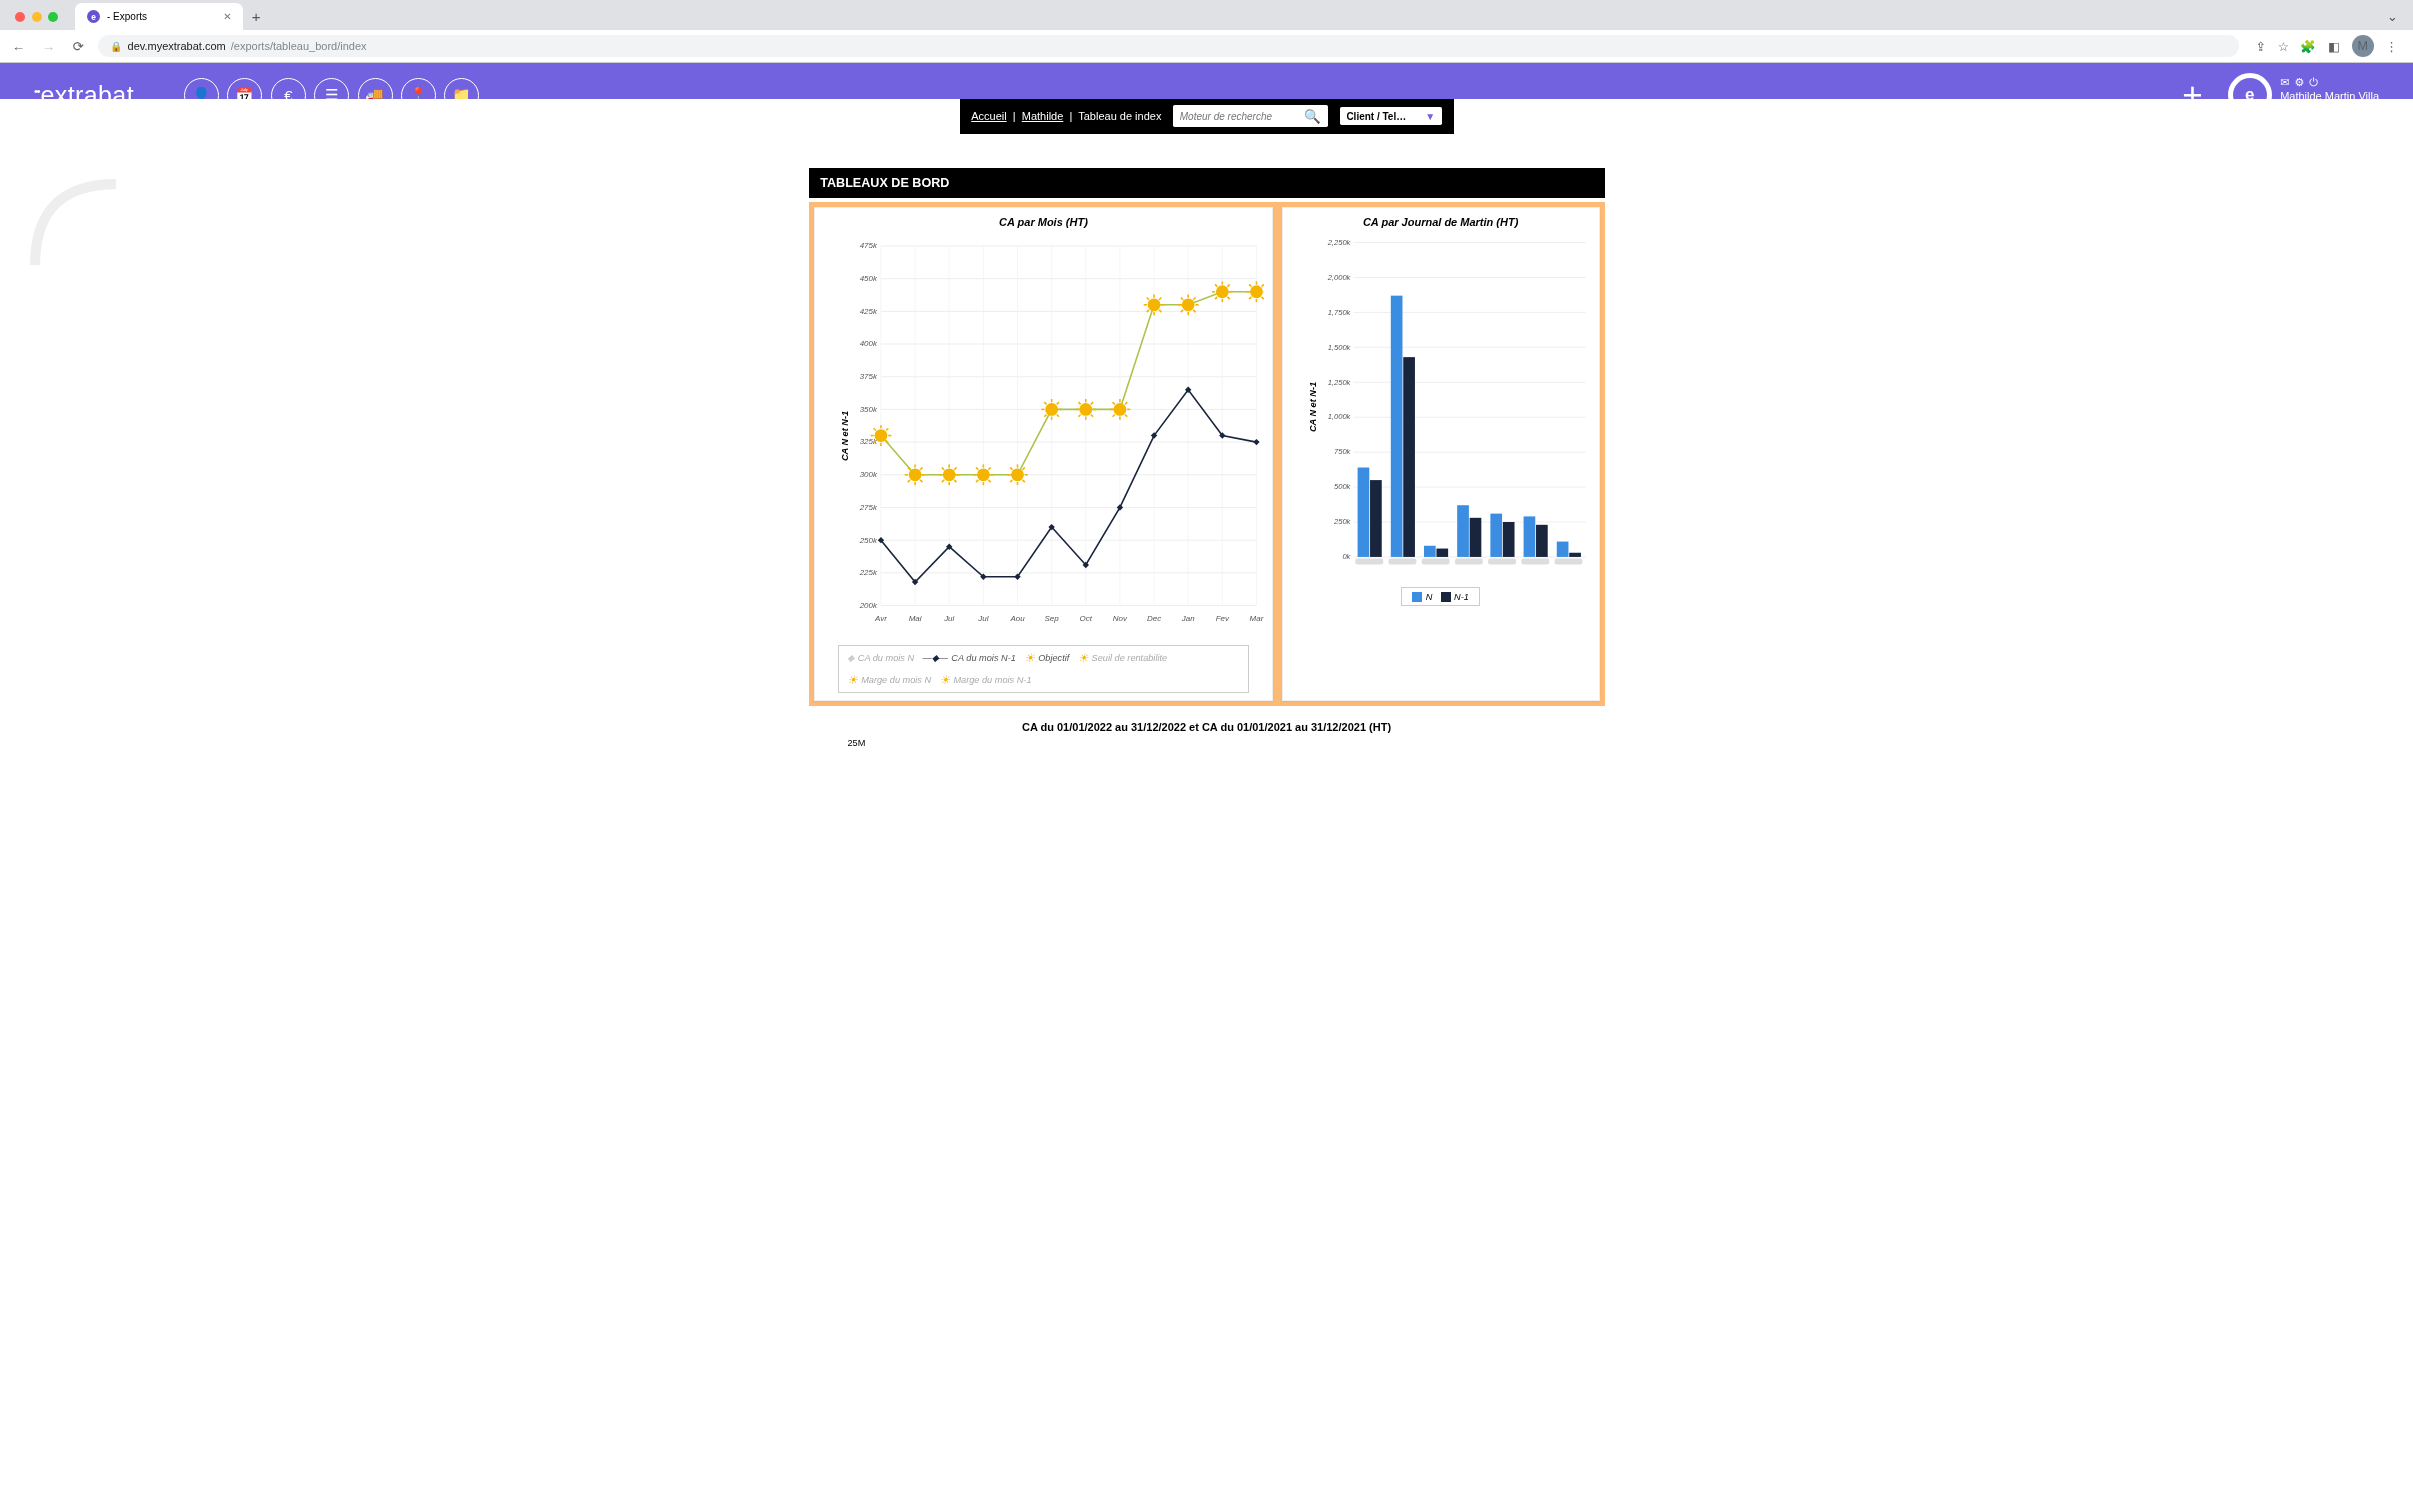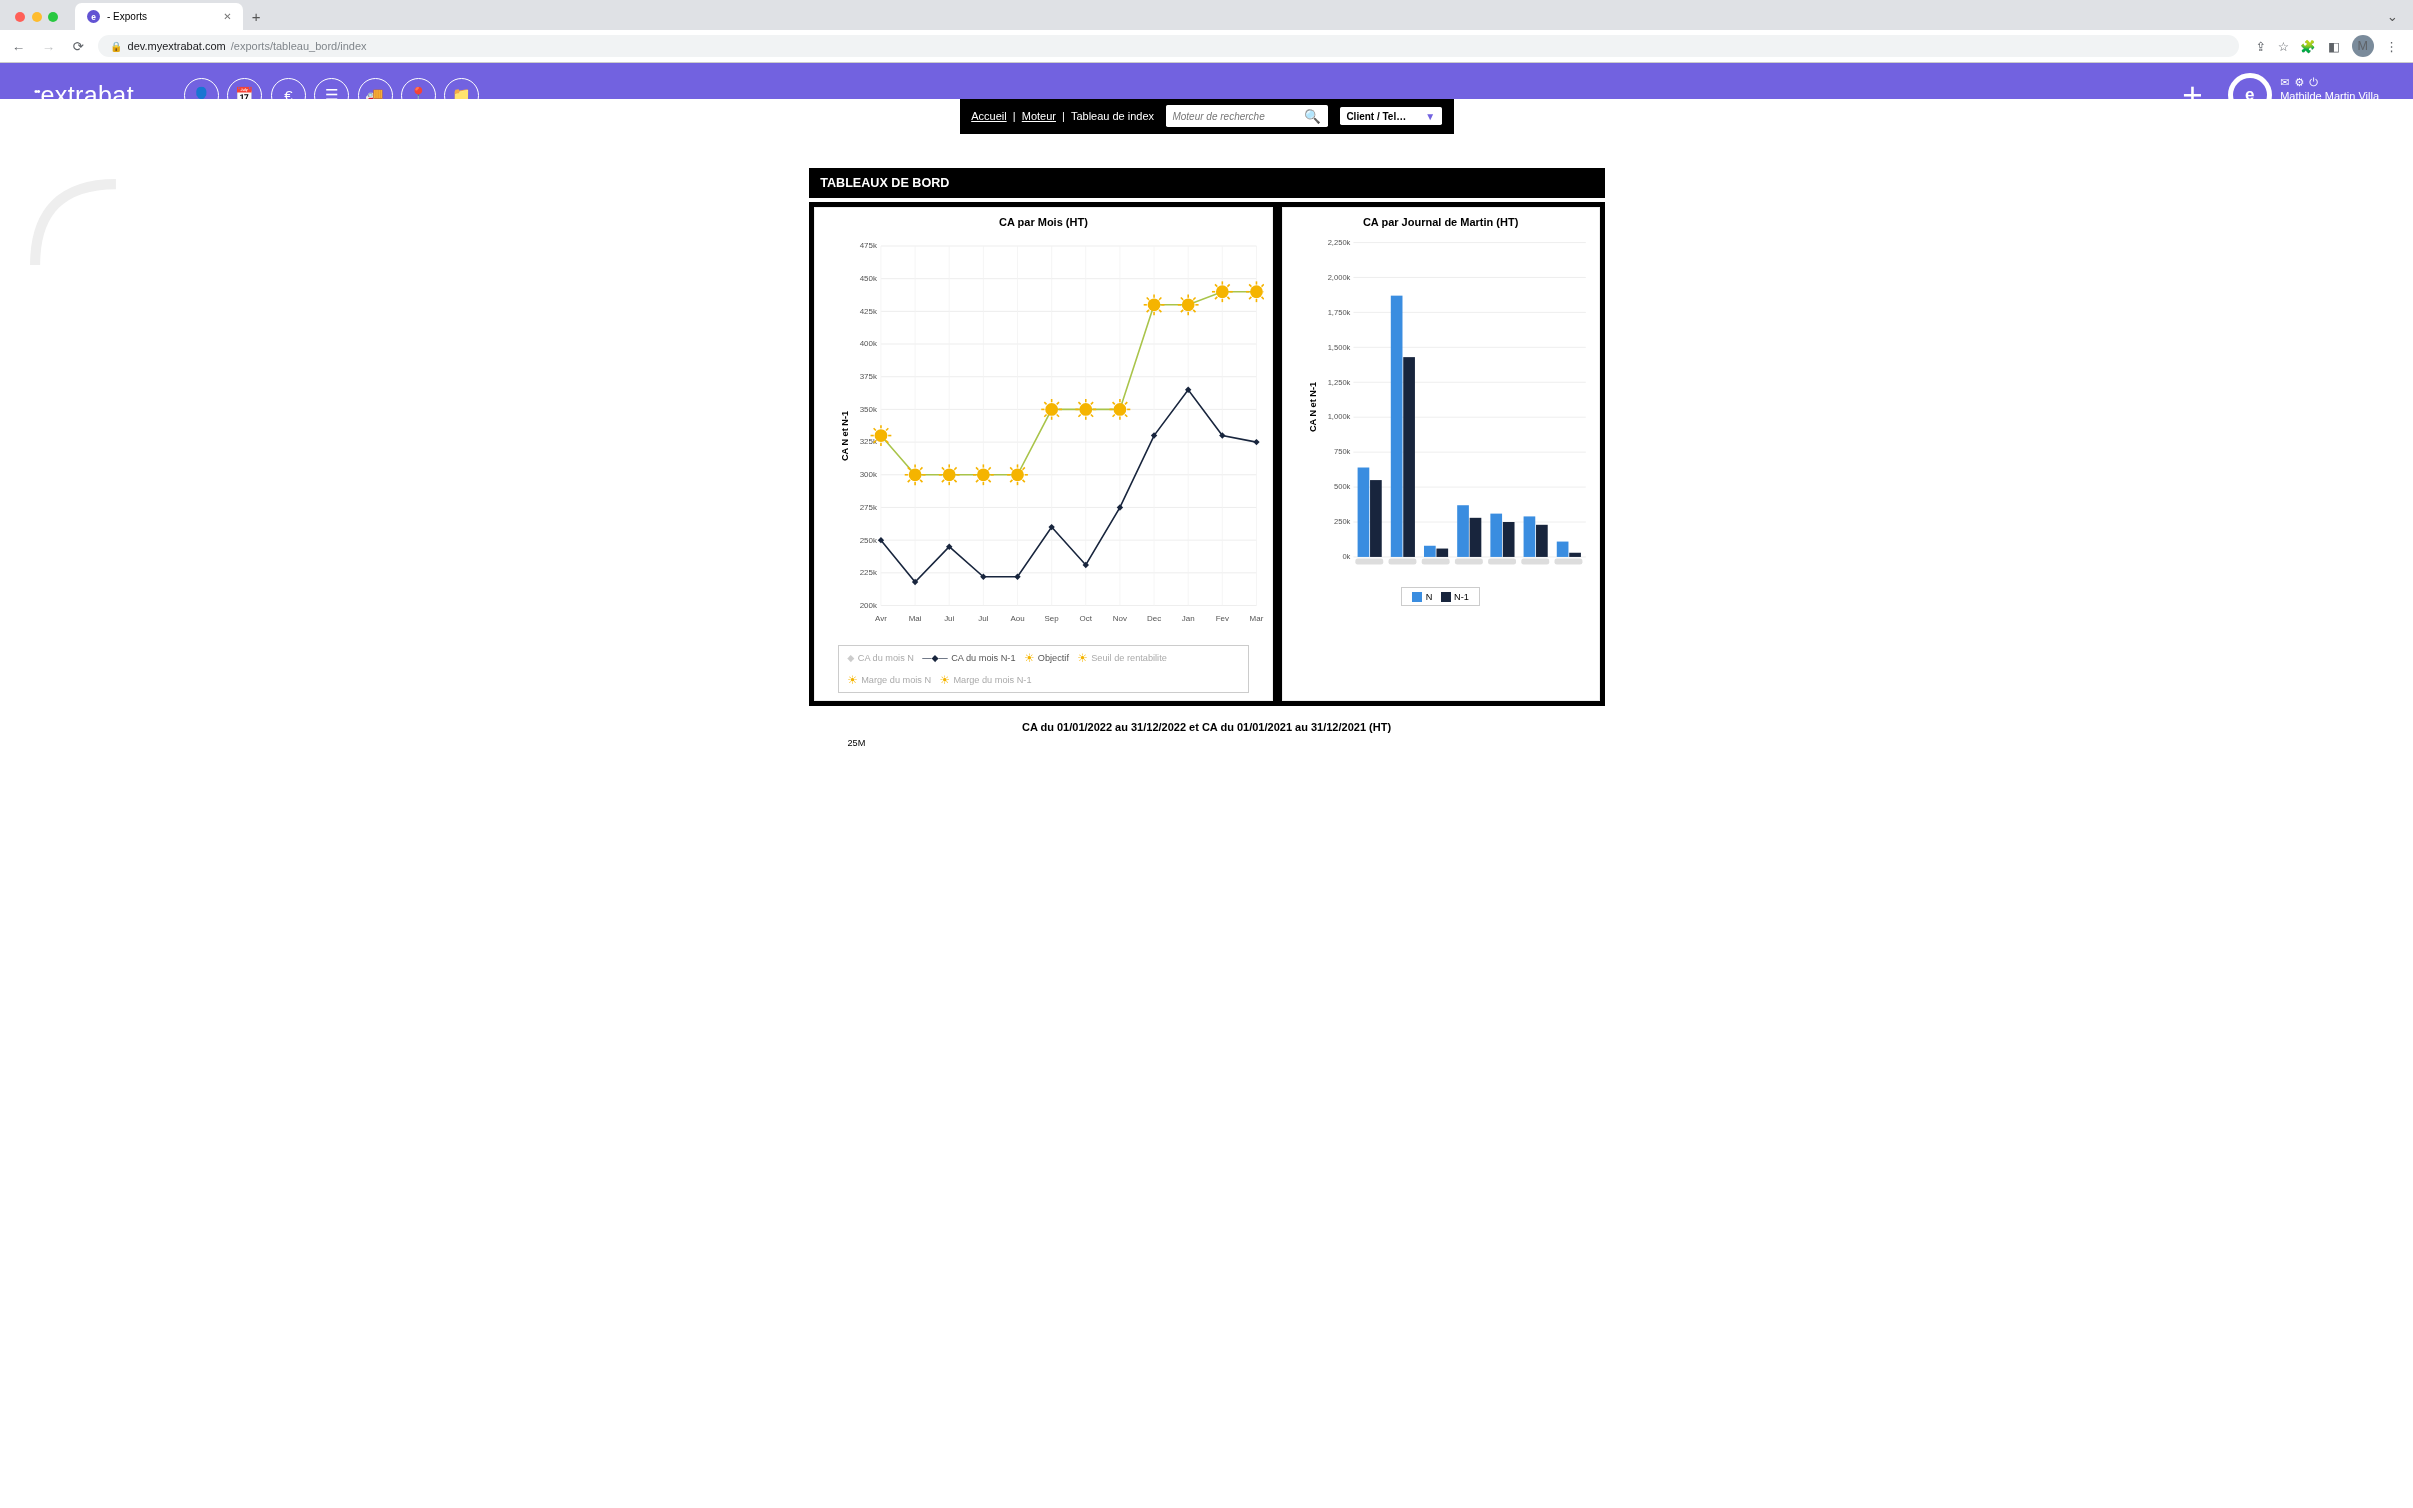--- a/index.html
+++ b/index.html
@@ -50,21 +50,21 @@
     .search-btn{color:#7262E0; font-size:13.4px; cursor:pointer;}
     .filter-select{background:#fff; border-radius:1.7px; padding:3.4px 6.7px; font-size:10px; font-weight:bold; display:flex; align-items:center; gap:19px; min-width:75px;text-align:right;}
     .filter-chev{color:#7262E0;}
     
     .body-area{position:relative; background:#fff;}
     .curve-bg{position:absolute; left:25px; top:75px; width:101px; height:101px;}
     .curve-bg svg{width:100%; height:100%;}
     
     .content{max-width:796px; margin:0 auto; padding:34px 0;}
     .page-title-bar{background:#000; color:#ffffff; font-weight:bold; padding:8.4px 11.7px; font-size:12.6px;}
-    .charts-row{display:flex; gap:8.4px; margin-top:3.4px; background:#000000; padding:5px;}
+    .charts-row{display:flex; gap:8.4px; margin-top:3.4px; background:#fdba74; padding:5px;font-style:italic;}
     .chart-card{background:#fff; border:0.8px solid #eee; box-shadow:0 0.8px 2.5px rgba(0,0,0,.06);}
     .chart-card.left{flex:1.45;}
     .chart-card.right{flex:1;}
     .chart-title{text-align:center; font-weight:bold; font-size:11px; padding:8.4px 0 5px;}
     .chart-area{position:relative; padding:5px 8.4px 8.4px 34px;}
     svg.plot{width:100%; display:block;}
     .ylabel{position:absolute; left:5px; top:50%; transform:translateY(-50%) rotate(-90deg); font-size:9.2px; font-weight:bold; white-space:nowrap;}
     .legend-row{display:flex; justify-content:center; margin:6.7px 0;}
     .legend-box{border:0.8px solid #ccc; padding:5px 8.4px; font-size:9.2px; display:flex; flex-wrap:wrap; gap:8.4px; max-width:411px; color:#555;}
     .leg-item{display:flex; align-items:center; gap:3.4px;}
@@ -143,21 +143,21 @@
         <div class="hdr-user-sub">Extrabat</div>
       </div>
     </div>
   </div>
 
   <div class="body-area">
     <div class="subheader-wrap">
       <div class="subheader">
         <div class="breadcrumbs">
           <a href="#">Accueil</a> &nbsp;|&nbsp;
-          <a href="#">Moteur</a> &nbsp;|&nbsp;
+          <a href="#">Mathilde</a> &nbsp;|&nbsp;
           <span>Tableau de index</span>
         </div>
         <div class="search-box">
           <input placeholder="Moteur de recherche" style="">
           <span class="search-btn">🔍</span>
         </div>
         <div class="filter-select">
           <span>Client / Tel…</span>
           <span class="filter-chev">▼</span>
         </div>

